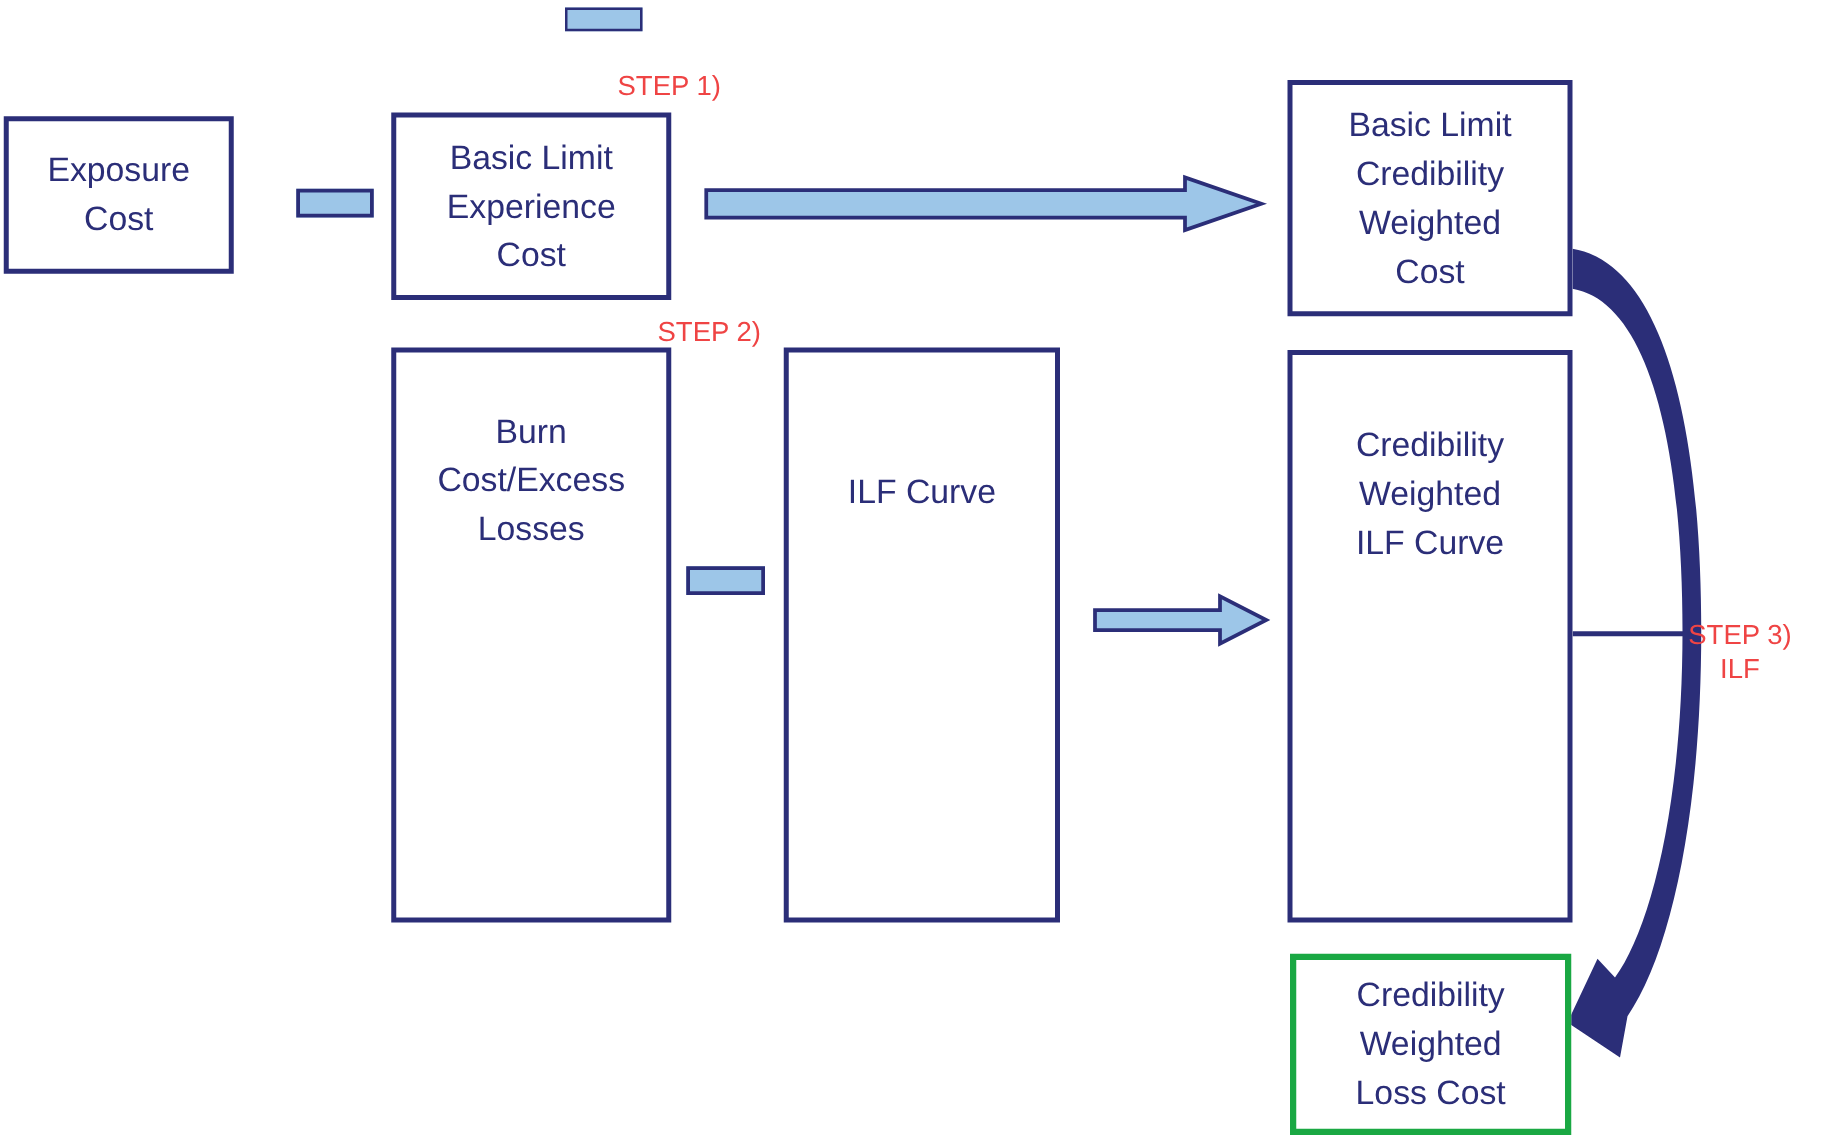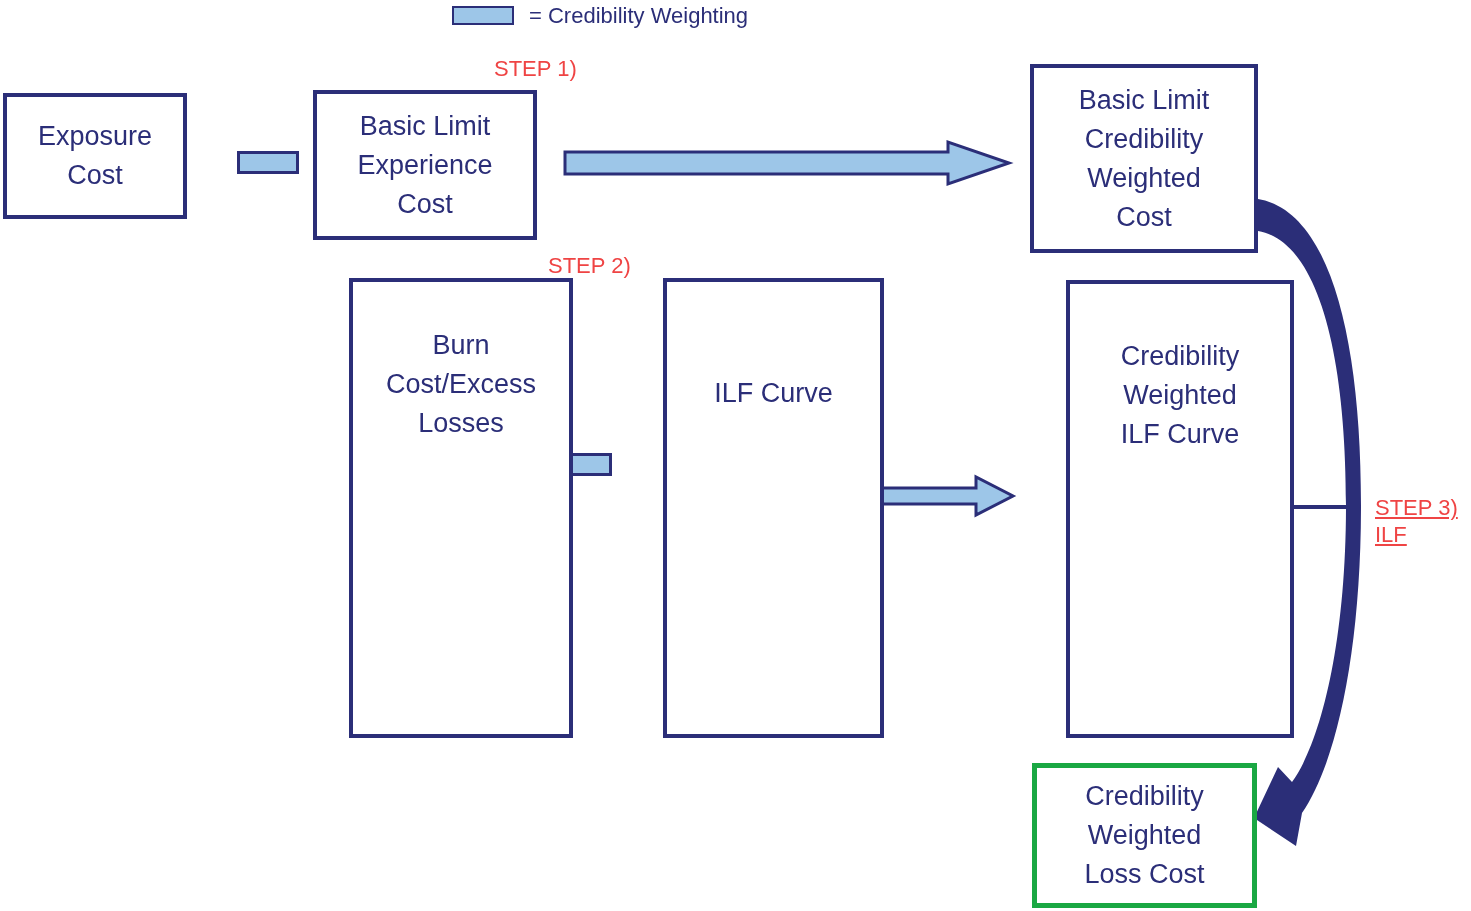--- a/index.html
+++ b/index.html
@@ -29,21 +29,20 @@
     border: 4px solid #2B2E78;
     background: #ffffff;
     box-sizing: border-box;
     display: flex;
     align-items: center;
     justify-content: center;
     text-align: center;
   }
   .node.top-text {
     align-items: flex-start;
-    margin-left: 36px;
   }
   .node-label {
     white-space: pre-line;
     font-size: 27px;
     line-height: 39px;
     color: #2B2E78;
   }
   .node-exposure        { left: 3px;    top: 93px;  width: 184px; height: 126px; }
   .node-ble-cost        { left: 313px;  top: 90px;  width: 224px; height: 150px; }
   .node-blcw-cost       { left: 1030px; top: 64px;  width: 228px; height: 189px; }
@@ -73,27 +72,27 @@
     color: #2B2E78;
     white-space: nowrap;
   }
   .step-label {
     position: absolute;
     font-size: 22px;
     color: #ef4444;
     white-space: nowrap;
   }
   .step1-label { left: 494px;  top: 56px;  }
-  .step2-label { left: 548px;  top: 253px; }
+  .step2-label { left: 526px;  top: 253px; }
   .step3-label {
-    left: 1375px;
+    left: 1344px;
     top: 494px;
     width: 96px;
+    text-align: center;
     line-height: 27px;
-    text-decoration: underline;
   }
   .step3-label span { display: block; }
 </style>
 </head>
 <body>
 
 <div class="canvas">
 
   <svg class="layer" viewBox="0 0 1471 911">
 
@@ -109,21 +108,20 @@
              L 1296,846
              L 1254,818
              L 1278,767
              L 1292,782
              C 1320,744 1346,645 1346,505
              C 1346,350 1317,241 1258,231
              Z" fill="#2B2E78" stroke="none"></path>
   </svg>
 
   <span class="cred-swatch swatch-legend"></span>
-  <span class="legend-text">= Credibility Weighting</span>
 
   <div class="step-label step1-label">STEP 1)</div>
   <div class="step-label step2-label">STEP 2)</div>
   <div class="step-label step3-label">
     <span>STEP 3)</span>
     <span>ILF</span>
   </div>
 
   <span class="cred-swatch swatch-step1"></span>
   <span class="cred-swatch swatch-step2"></span>

